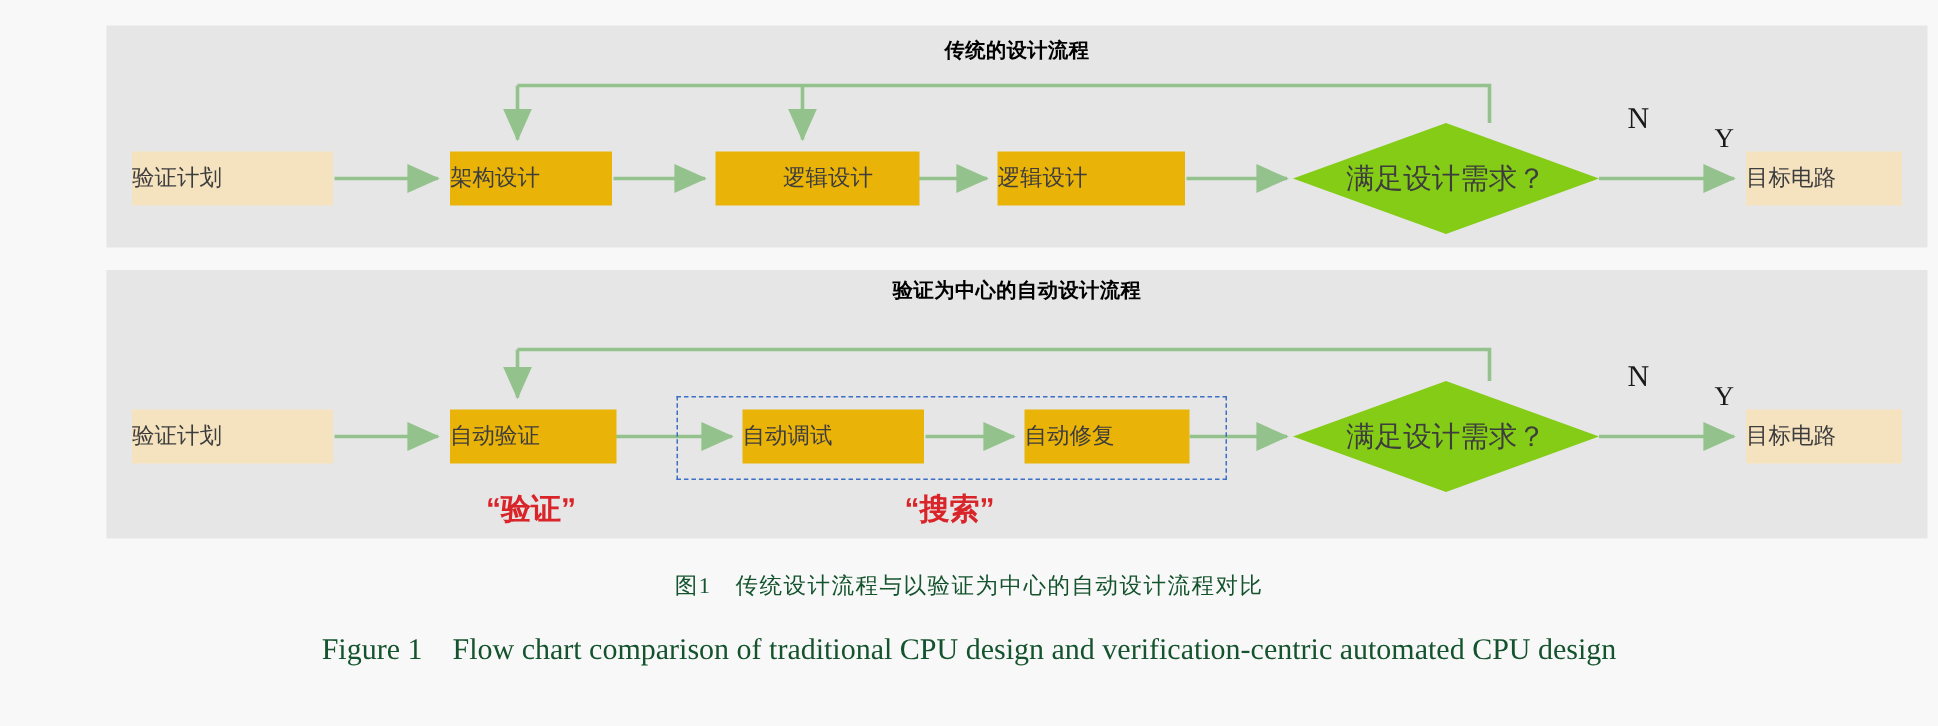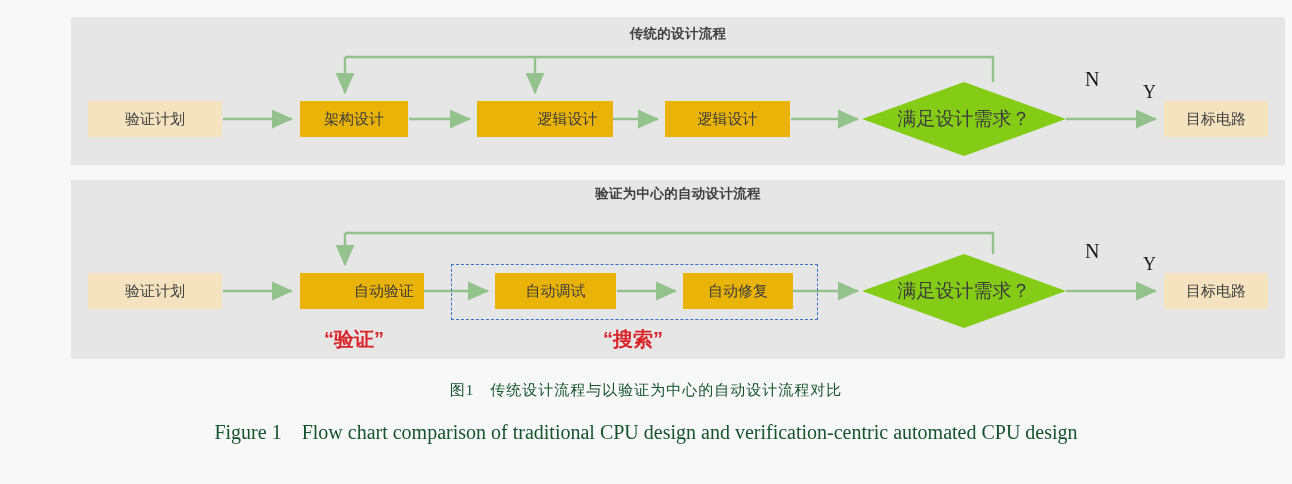--- a/index.html
+++ b/index.html
@@ -31,21 +31,21 @@
   }
   #panel-traditional { top: 17px;  height: 148px; }
   #panel-automated   { top: 180px; height: 179px; }
 
   .panel-title {
     position: absolute;
     top: 0;
     left: 0;
     width: 100%;
     text-align: center;
-    color: #404040;
+    color: #000000;
     font-size: 13.5px;
     font-weight: bold;
     letter-spacing: .3px;
     white-space: nowrap;
     font-family: Liberation Serif, serif;
   }
   #panel-traditional .panel-title { top: 8px; }
   #panel-automated   .panel-title { top: 5px; }
 
   
@@ -55,21 +55,21 @@
     width: 1214px;
     height: 100%;
     overflow: visible;
   }
 
   
   .node {
     position: absolute;
     height: 36px;
     line-height: 36px;
-    text-align: center;
+    text-align: left;
     font-size: 15px;
     color: #3d3d3d;
     white-space: nowrap;
     box-sizing: border-box;
   }
   .node.terminal { background: #f5e3c0; }
   .node.process  { background: #eab308; }
 
   .decision {
     position: absolute;
@@ -190,21 +190,21 @@
 
       <line x1="995" y1="111" x2="1085" y2="111" stroke="#94c28c" stroke-width="2.4" marker-end="url(#ah2)"></line>
 
       <path d="M 922,74 L 922,53 L 274,53" fill="none" stroke="#94c28c" stroke-width="2.4"></path>
       <path d="M 274,53 L 274,85" fill="none" stroke="#94c28c" stroke-width="2.4" marker-end="url(#ah2)"></path>
     </svg>
 
     <div class="group-box" style="left:380px; top:84px; width:367px; height:56px;"></div>
 
     <div class="node terminal" style="left:17px;  top:93px; width:134px;">验证计划</div>
-    <div class="node process" style="left:229px; top:93px; width:124px;padding-left:44px;">自动验证</div>
+    <div class="node process" style="left:229px; top:93px; width:111px;">自动验证</div>
     <div class="node process" style="left:424px; top:93px; width:121px;">自动调试</div>
     <div class="node process" style="left:612px; top:93px; width:110px;">自动修复</div>
 
     <div class="decision" style="left:791px; top:74px; width:204px; height:74px;">满足设计需求？</div>
 
     <div class="node terminal" style="left:1093px; top:93px; width:104px;">目标电路</div>
 
     <div class="branch-label" style="left:1014px; top:61px;">N</div>
     <div class="branch-label" style="left:1072px; top:75px; font-size:18px;">Y</div>
 

